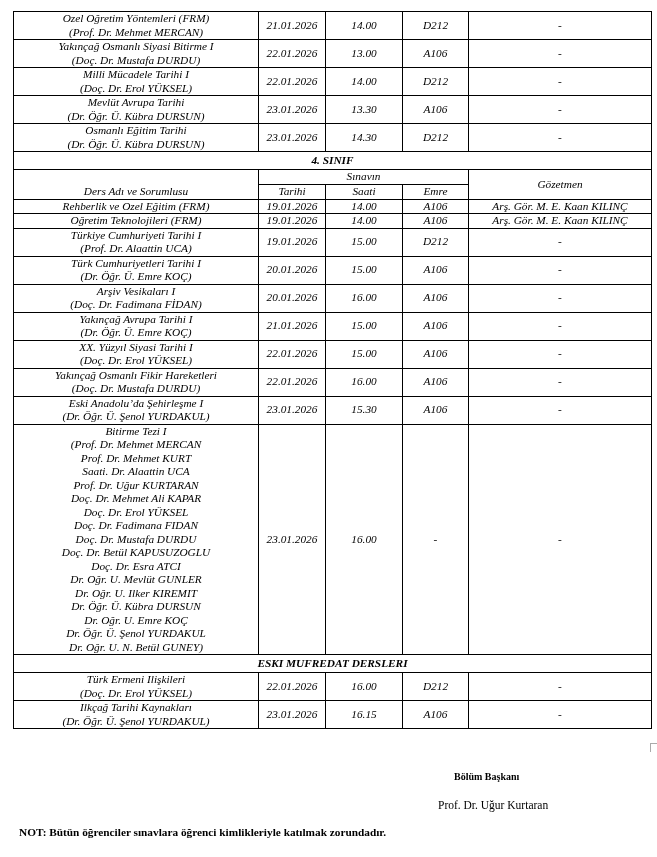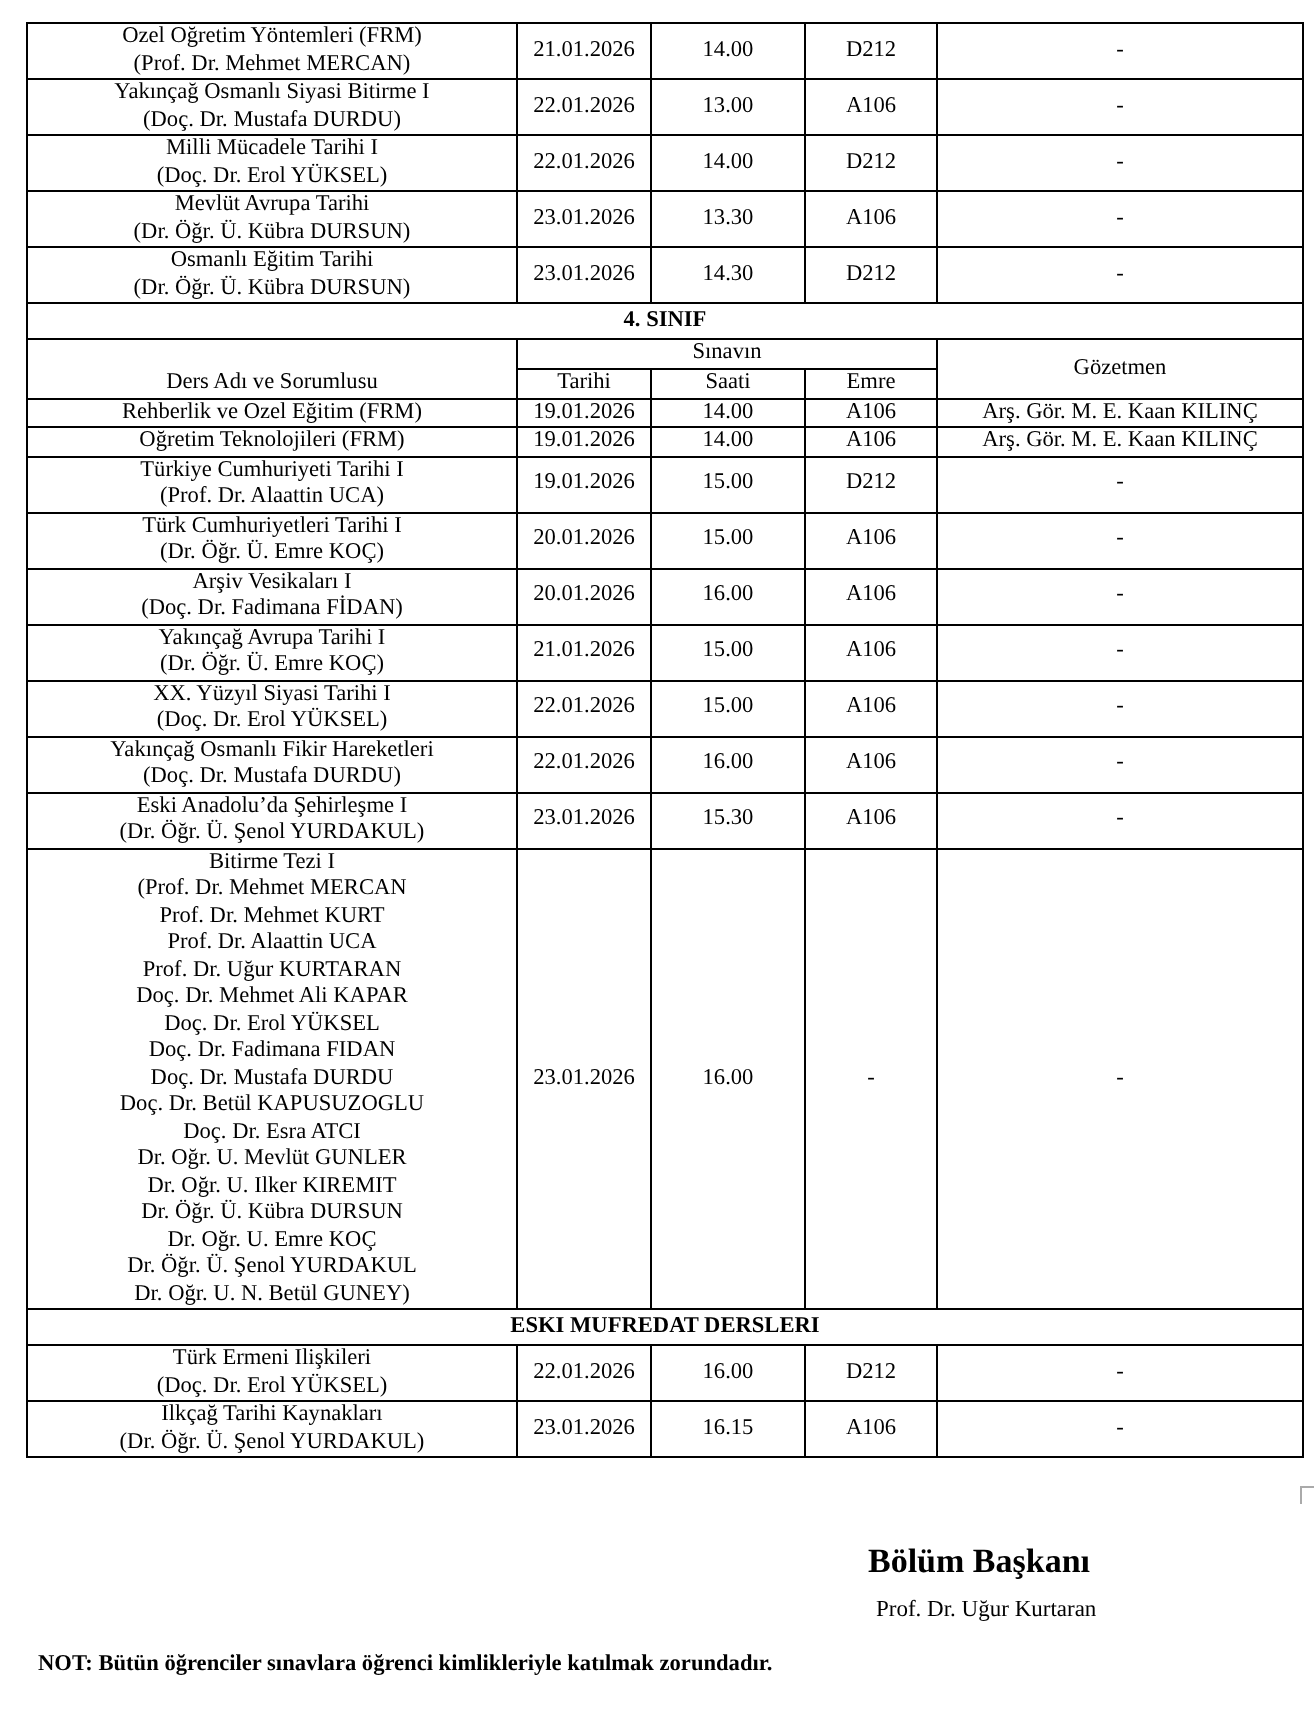--- a/index.html
+++ b/index.html
@@ -1,29 +1,29 @@
 <!DOCTYPE html>
 <html><head>
 <meta charset="utf-8">
 <style>
   html, body { margin: 0; padding: 0; background: #ffffff; }
   body { width: 657px; height: 857px; position: relative; overflow: hidden;
          font-family: "Liberation Serif", "DejaVu Serif", serif; color: #000; }
   table.sched { position: absolute; left: 13px; top: 11px; width: 638px;
-                border-collapse: collapse; table-layout: fixed; font-size: 11.3px; line-height: 13.5px; }
+                border-collapse: collapse; table-layout: fixed; font-size: 11.3px; line-height: 13.5px; font-style: italic; }
   table.sched td, table.sched th { border: 1px solid #000; text-align: center; vertical-align: middle;
                 padding: 0 2px; font-weight: normal; }
   col.c1 { width: 245px; } col.c2 { width: 67px; } col.c3 { width: 77px; } col.c4 { width: 66px; } col.c5 { width: 183px; }
   .b { font-weight: bold; }
   tr.two td { height: 27px; }
   tr.one td { height: 13px; }
   tr.sec td { height: 17px; font-weight: bold; }
   tr.hdr1 td { height: 14px; }
   tr.hdr2 td { height: 13px; }
-  .sig-title { position: absolute; left: 434px; top: 771px; font-size: 17px; font-weight: bold; }
+  .sig-title { position: absolute; left: 454px; top: 771px; font-size: 10px; font-weight: bold; }
   .sig-name { position: absolute; left: 438px; top: 799px; font-size: 11.5px; }
   .note { position: absolute; left: 19px; top: 826px; font-size: 11.3px; font-weight: bold; }
   .corner { position: absolute; left: 650px; top: 743px; width: 6px; height: 8px;
             border-left: 1px solid #aaa; border-top: 1px solid #aaa; }
 </style>
 </head>
 <body>
 
 <table class="sched">
   <colgroup>
@@ -190,21 +190,21 @@
         <td>-</td>
       </tr>
     </tbody>
   <tbody>
     <tr>
       <td style="height:227px">
         <div>Bitirme Tezi I</div>
         <div id="thesis-instructors">
             <div>(Prof. Dr. Mehmet MERCAN</div>
             <div>Prof. Dr. Mehmet KURT</div>
-            <div>Prof. Dr. Alaattin UCA</div>
+            <div>Saati. Dr. Alaattin UCA</div>
             <div>Prof. Dr. Uğur KURTARAN</div>
             <div>Doç. Dr. Mehmet Ali KAPAR</div>
             <div>Doç. Dr. Erol YÜKSEL</div>
             <div>Doç. Dr. Fadimana FIDAN</div>
             <div>Doç. Dr. Mustafa DURDU</div>
             <div>Doç. Dr. Betül KAPUSUZOGLU</div>
             <div>Doç. Dr. Esra ATCI</div>
             <div>Dr. Oğr. U. Mevlüt GUNLER</div>
             <div>Dr. Oğr. U. Ilker KIREMIT</div>
             <div>Dr. Öğr. Ü. Kübra DURSUN</div>

